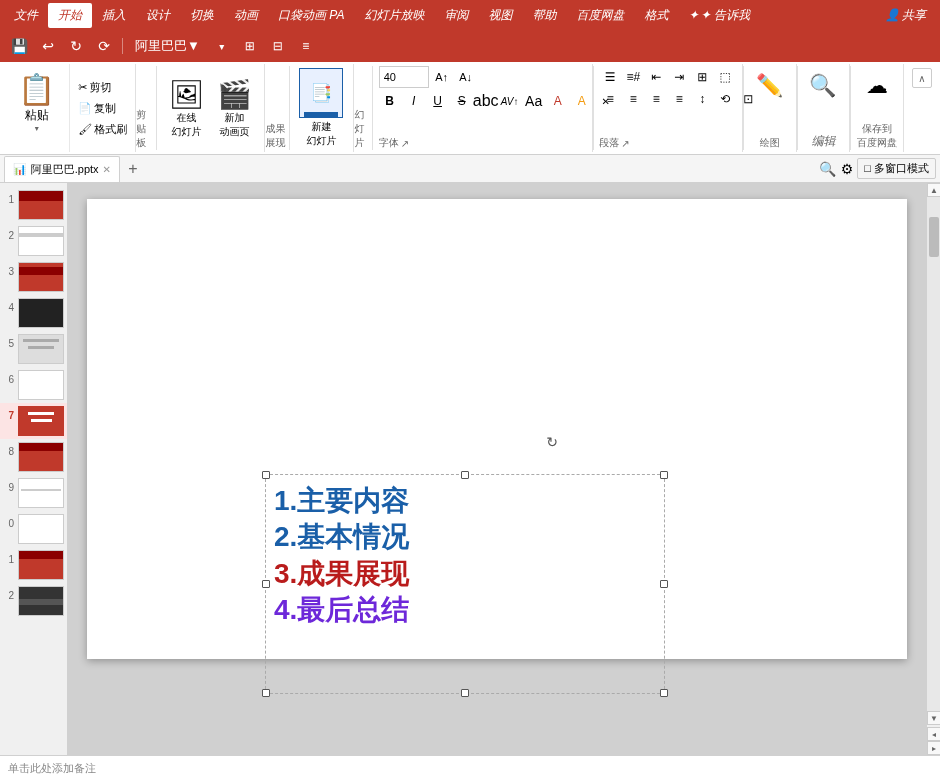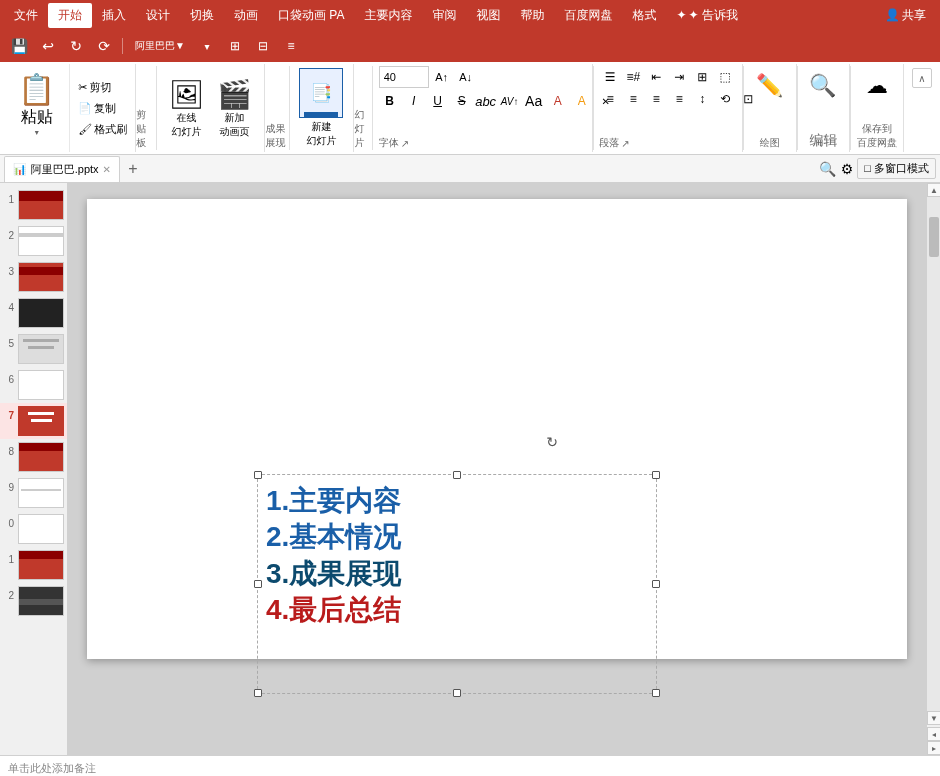--- a/index.html
+++ b/index.html
@@ -1,20 +1,20 @@
 <!DOCTYPE html>
 <html><head>
   <meta charset="utf-8">
   <style>
     * { margin: 0; padding: 0; box-sizing: border-box; }
     body { font-family: 'Microsoft YaHei', SimSun, Arial, sans-serif; font-size: 12px; background: #f0f0f0; width: 940px; height: 776px; overflow: hidden; user-select: none; }
 
     
     .menu-bar { display: flex; align-items: center; background: #c0392b; height: 30px; color: white; padding: 0 4px; }
-    .menu-item { padding: 4px 10px; font-size: 12px; cursor: pointer; border-radius: 2px; white-space: nowrap; }
+    .menu-item { padding: 4px 10px; font-size: 12px; cursor: pointer; border-radius: 2px; white-space: nowrap; font-style: italic; }
     .menu-item.active { background: white; color: #c0392b; }
 
     
     .ribbon { background: white; border-bottom: 1px solid #d0d0d0; }
 
     .ribbon-content { display: flex; align-items: stretch; padding: 2px 4px; background: white; min-height: 88px; }
     .ribbon-group { display: flex; flex-direction: column; align-items: center; border-right: 1px solid #e0e0e0; padding: 2px 6px; min-width: fit-content; }
 
     .btn-large { display: flex; flex-direction: column; align-items: center; padding: 4px 6px; cursor: pointer; border-radius: 2px; min-width: 48px; font-size: 11px; }
 
@@ -94,21 +94,21 @@
 <body>
 
 <div class="menu-bar">
   <div class="menu-item">文件</div>
   <div class="menu-item active">开始</div>
   <div class="menu-item">插入</div>
   <div class="menu-item">设计</div>
   <div class="menu-item">切换</div>
   <div class="menu-item">动画</div>
   <div class="menu-item">口袋动画 PA</div>
-  <div class="menu-item">主要内容</div>
+  <div class="menu-item">幻灯片放映</div>
   <div class="menu-item">审阅</div>
   <div class="menu-item">视图</div>
   <div class="menu-item">帮助</div>
   <div class="menu-item">百度网盘</div>
   <div class="menu-item">格式</div>
   <div class="menu-item" style="display:flex;align-items:center;gap:2px;">
     <span>✦</span>
     <span>✦ 告诉我</span>
   </div>
   <div class="menu-item" style="margin-left:auto;display:flex;align-items:center;gap:2px;">
@@ -116,35 +116,35 @@
     <span>共享</span>
   </div>
 </div>
 
 <div class="quick-access">
   <div class="qa-btn">💾</div>
   <div class="qa-btn">↩</div>
   <div class="qa-btn">↻</div>
   <div class="qa-btn">⟳</div>
   <div class="qa-separator"></div>
-  <div class="qa-btn" style="width:auto;padding:0 6px;font-size:10px;">阿里巴巴▼</div>
+  <div class="qa-btn" style="width:auto;padding:0 6px;font-size:13px;">阿里巴巴▼</div>
   <div class="qa-btn" style="font-size:10px;">▾</div>
   <div class="qa-btn" style="font-size:12px;">⊞</div>
   <div class="qa-btn" style="font-size:12px;">⊟</div>
   <div class="qa-btn" style="font-size:12px;">≡</div>
 </div>
 
 <div class="ribbon">
   <div class="ribbon-content">
 
     <div class="ribbon-group" style="flex-direction:row;align-items:stretch;padding:0;">
       <div style="display:flex;flex-direction:column;align-items:center;padding:4px 6px;border-right:1px solid #e8e8e8;">
         <div class="paste-btn" style="flex:1;">
           <div style="font-size:30px;">📋</div>
-          <div style="font-size:16px;">粘贴</div>
+          <div style="font-size:12px;">粘贴</div>
           <div style="font-size:8px;color:#666;">▾</div>
         </div>
       </div>
       <div style="display:flex;flex-direction:column;justify-content:center;gap:2px;padding:2px 4px;">
         <div class="btn-small">
           <span>✂</span>
           <span>剪切</span>
         </div>
         <div class="btn-small">
           <span>📄</span>
@@ -190,21 +190,21 @@
         <div class="font-row">
           <input type="text" class="font-size-select" value="40" style="">
           <div class="format-btn" style="font-size:11px;">A↑</div>
           <div class="format-btn" style="font-size:11px;">A↓</div>
         </div>
         <div class="font-row">
           <div class="format-btn bold">B</div>
           <div class="format-btn italic">I</div>
           <div class="format-btn underline">U</div>
           <div class="format-btn" style="text-decoration:line-through;">S</div>
-          <div class="format-btn" style="font-size:13px;font-style:italic;">abc</div>
+          <div class="format-btn" style="font-size:16px;">abc</div>
           <div class="format-btn" style="font-size:10px;font-style:italic;">AV↑</div>
           <div class="format-btn" style="font-size:14px;">Aa</div>
           <div class="format-btn" style="font-size:12px;color:#c0392b;">A</div>
           <div class="format-btn" style="font-size:12px;color:#f39c12;">A</div>
           <div class="format-btn" style="font-size:10px;">✕</div>
         </div>
       </div>
       <div style="font-size:10px;color:#666;display:flex;align-items:center;gap:2px;margin-top:auto;">
         <span>字体</span>
         <span style="cursor:pointer;">↗</span>
@@ -242,21 +242,21 @@
         <span>✏️</span>
       </div>
       <div style="font-size:10px;color:#666;margin-top:auto;">绘图</div>
     </div>
     <div class="group-divider"></div>
 
     <div class="ribbon-group" style="flex-direction:column;align-items:center;">
       <div class="icon-box">
         <span>🔍</span>
       </div>
-      <div style="font-size:14px;color:#666;margin-top:auto;">编辑</div>
+      <div style="font-size:12px;color:#666;margin-top:auto;font-style:italic;">编辑</div>
     </div>
     <div class="group-divider"></div>
 
     <div class="ribbon-group" style="flex-direction:column;align-items:center;">
       <div class="icon-box">
         <span>☁</span>
       </div>
       <div style="font-size:10px;color:#666;text-align:center;margin-top:auto;">保存到<br>百度网盘</div>
     </div>
 
@@ -365,36 +365,36 @@
     </div>
   </div>
 
   <div class="canvas-area">
     <div class="slide-canvas">
 
       <div style="position:absolute;top:255px;left:465px;">
         <div class="rotate-handle">↻</div>
       </div>
 
-      <div class="text-box" style="left:170px;top:275px;width:400px;height:220px;">
+      <div class="text-box" style="left:178px;top:275px;width:400px;height:220px;">
 
         <div class="handle" style="top:-4px;left:-4px;"></div>
         <div class="handle" style="top:-4px;left:50%;transform:translateX(-50%);"></div>
         <div class="handle" style="top:-4px;right:-4px;"></div>
         <div class="handle" style="top:50%;left:-4px;transform:translateY(-50%);"></div>
         <div class="handle" style="top:50%;right:-4px;transform:translateY(-50%);"></div>
         <div class="handle" style="bottom:-4px;left:-4px;"></div>
         <div class="handle" style="bottom:-4px;left:50%;transform:translateX(-50%);"></div>
         <div class="handle" style="bottom:-4px;right:-4px;"></div>
 
         <div class="text-box-inner">
           <div class="text-box-line" style="color: rgb(26, 95, 168); font-size: 28px;">1.主要内容</div>
           <div class="text-box-line" style="color: rgb(26, 95, 168); font-size: 28px;">2.基本情况</div>
-          <div class="text-box-line" style="color: #0c4a6e; font-size: 28px;">3.成果展现</div>
-          <div class="text-box-line" style="color: #b91c1c; font-size: 28px;">4.最后总结</div>
+          <div class="text-box-line" style="color: #b91c1c; font-size: 28px;">3.成果展现</div>
+          <div class="text-box-line" style="color: #6d28d9; font-size: 28px;">4.最后总结</div>
         </div>
       </div>
 
     </div>
   </div>
 
   <div class="right-panel">
     <div class="scrollbar-btn">▲</div>
     <div class="scrollbar-track">
       <div class="scrollbar-thumb"></div>

